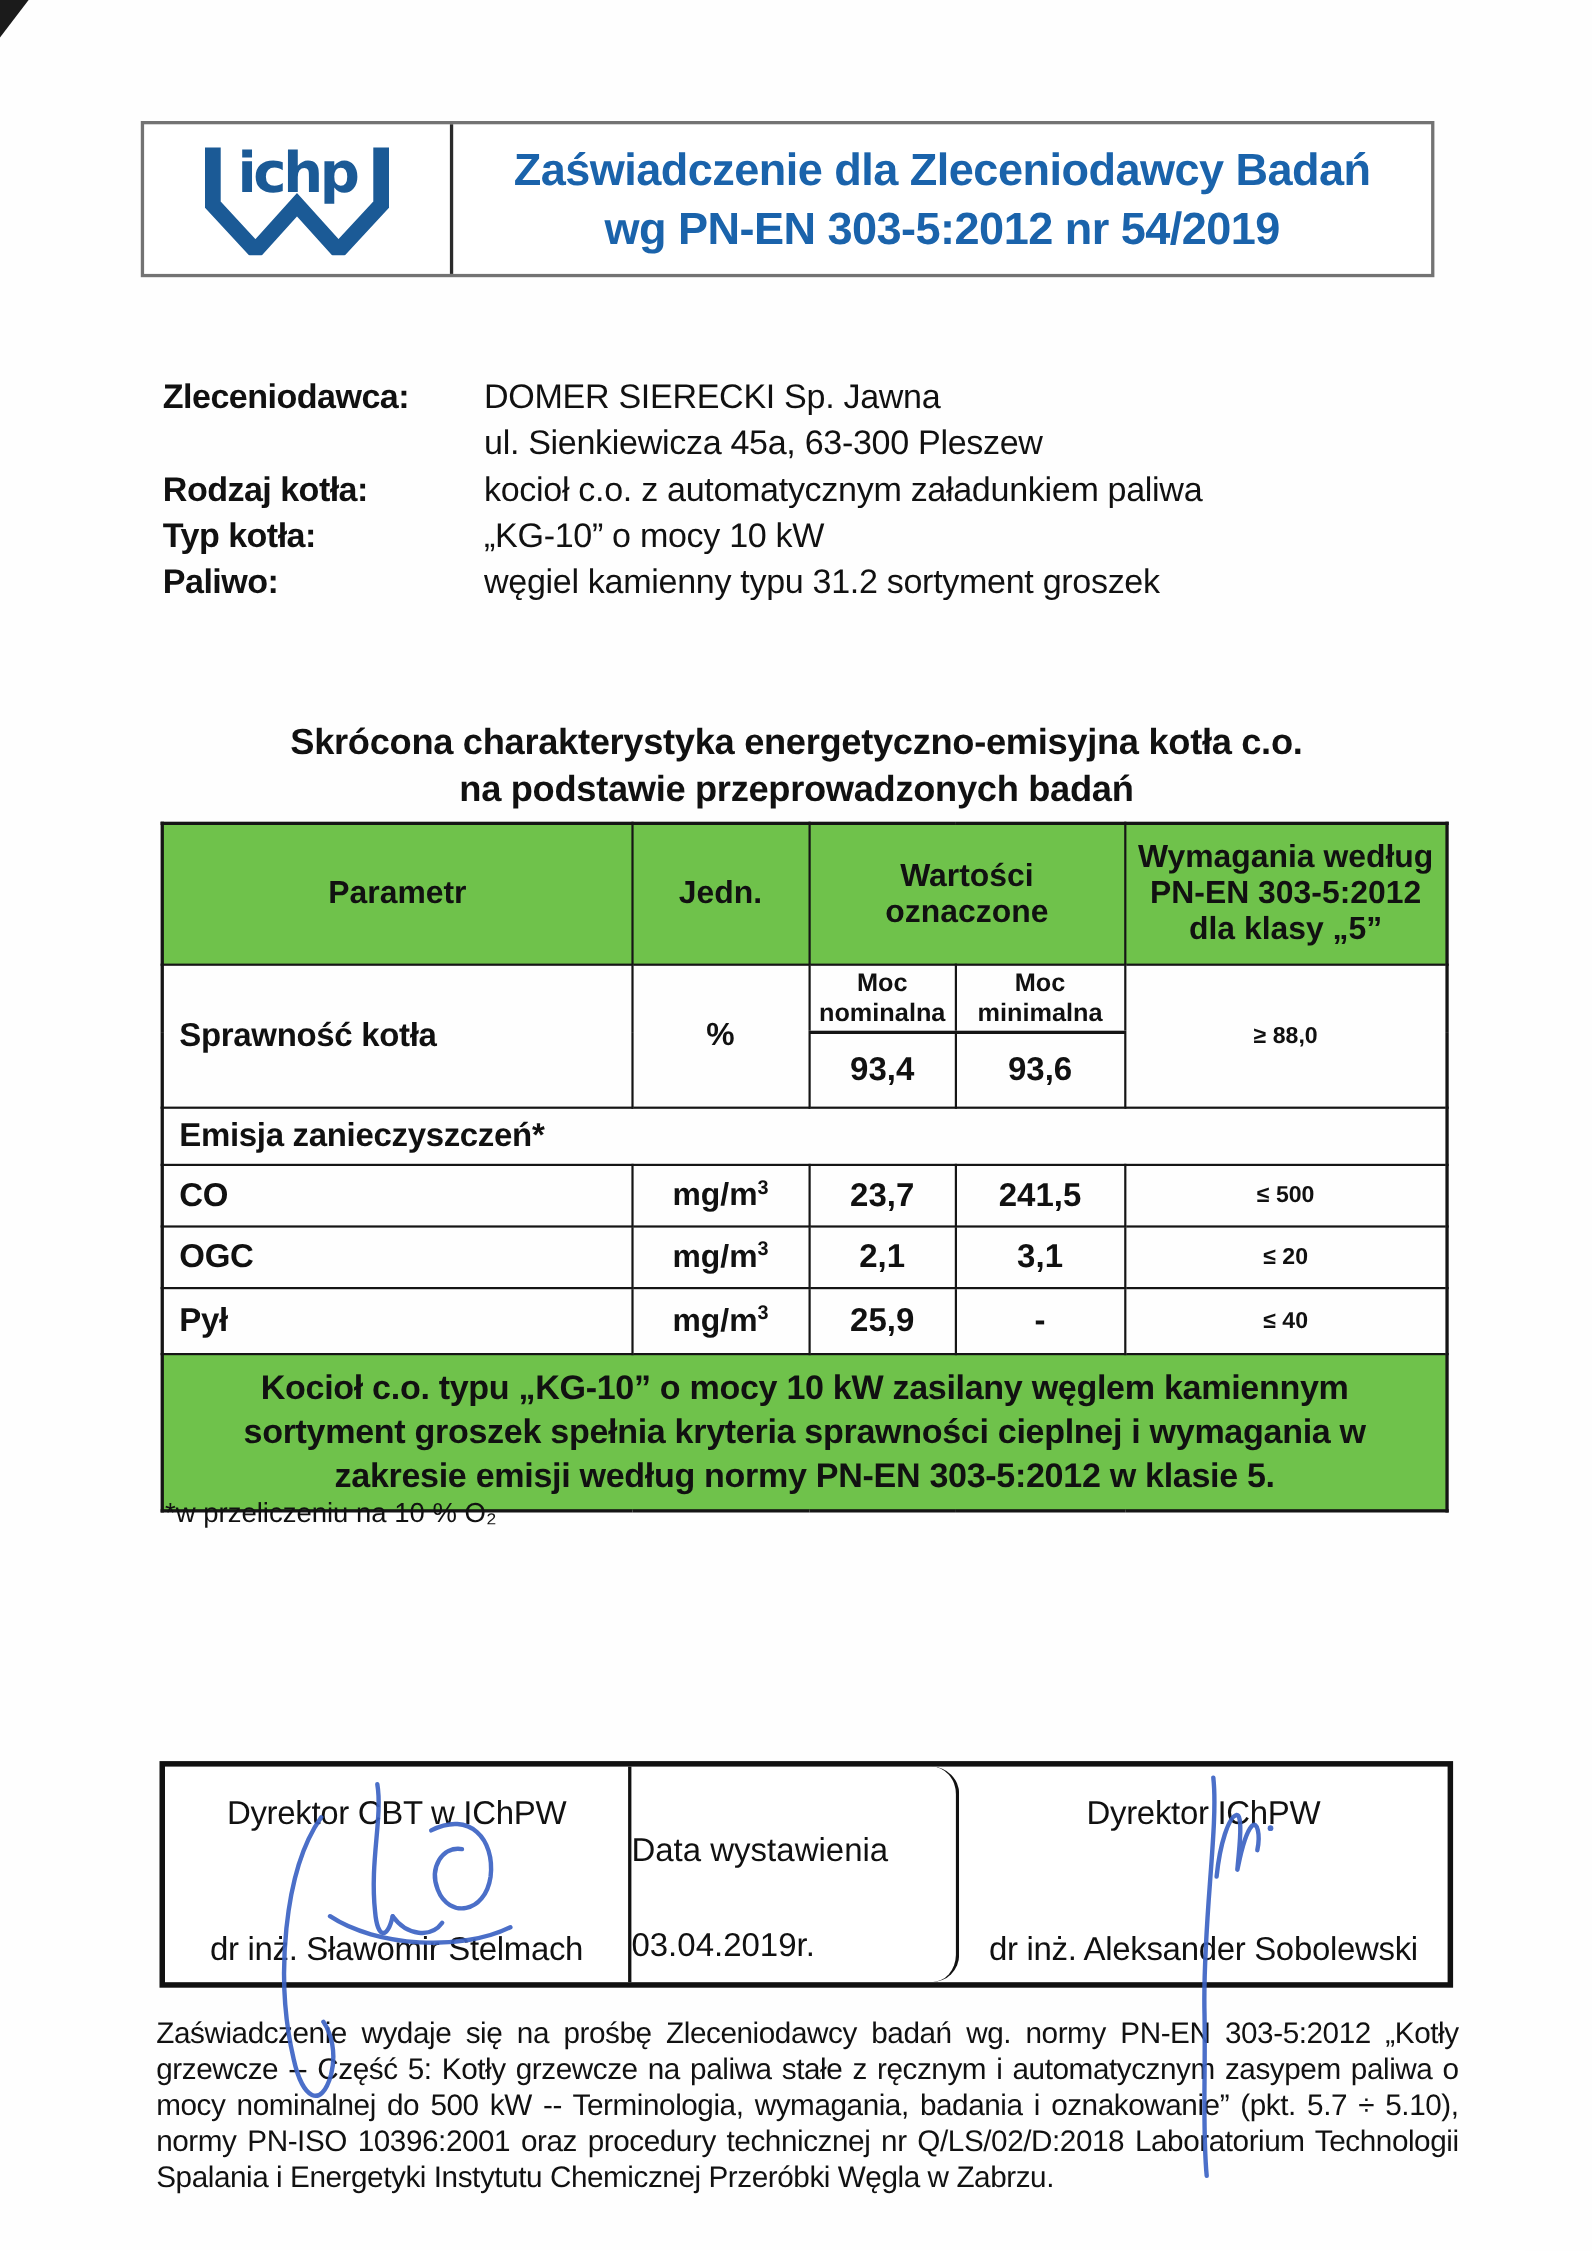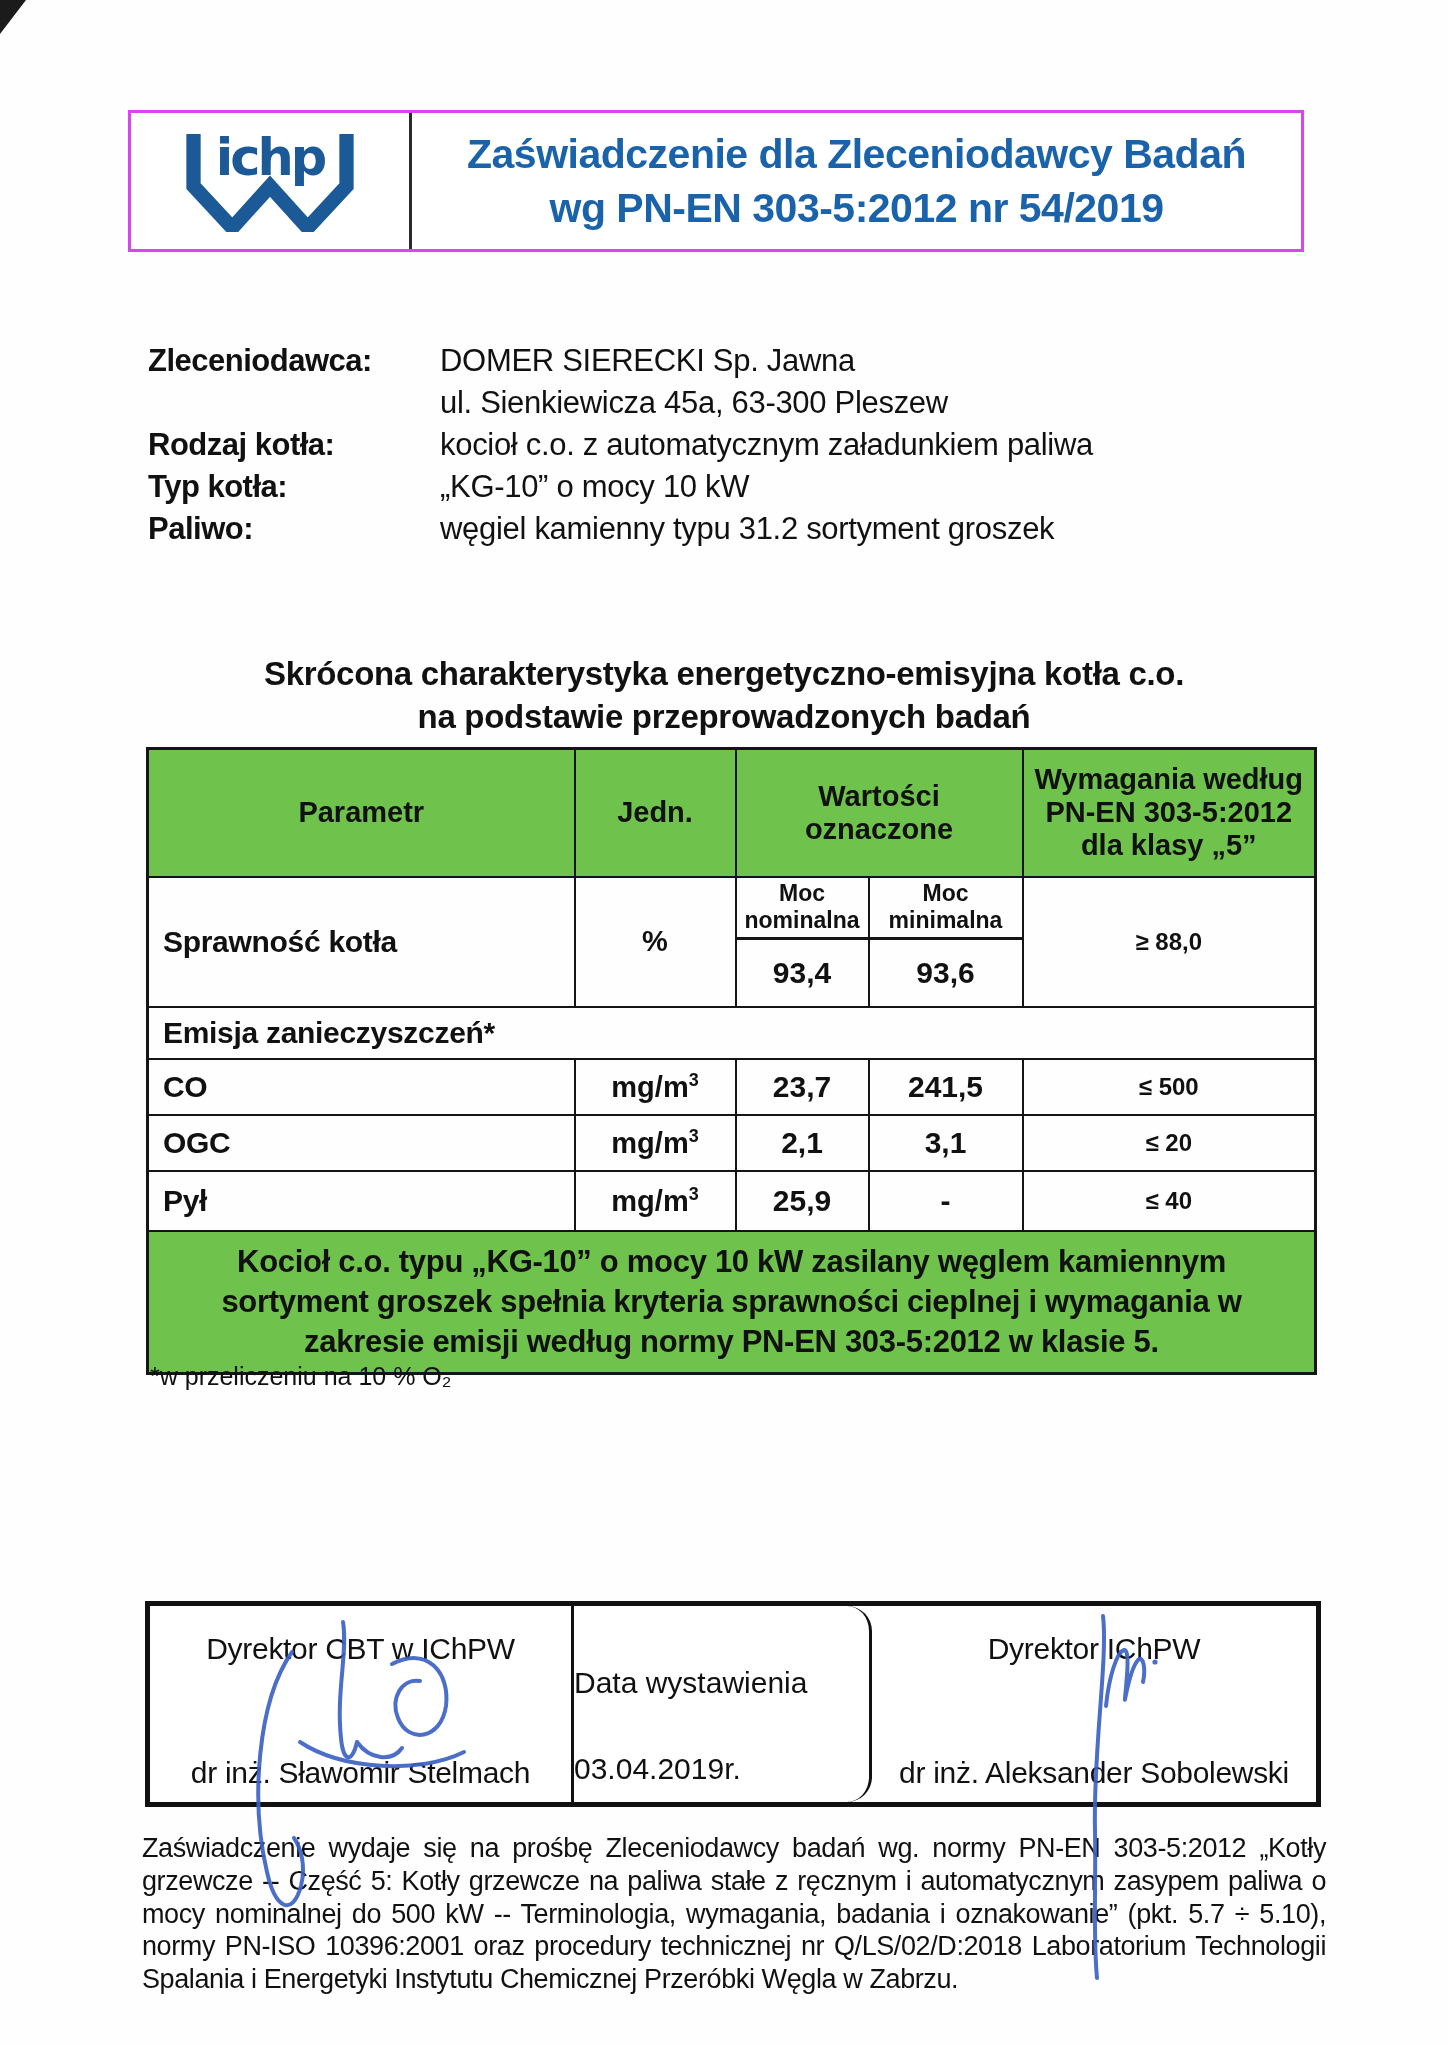--- a/index.html
+++ b/index.html
@@ -10,21 +10,21 @@
     font-family:"Liberation Sans", sans-serif;
     color:#111;
     overflow:hidden;
   }
   
   #corner{position:absolute;left:0;top:0;width:0;height:0;
     border-top:34px solid #1b1b1b;border-right:26px solid transparent;}
 
   
   #header-box{position:absolute;left:128px;top:110px;width:1176px;height:142px;
-    border:3px solid #d946ef;box-sizing:border-box;display:flex;background:#fff;}
+    border:3px solid #737373;box-sizing:border-box;display:flex;background:#fff;}
   #logo-cell{width:278px;border-right:3px solid #2a2a2a;display:flex;align-items:center;justify-content:center;}
   #title-cell{flex:1;display:flex;flex-direction:column;align-items:center;justify-content:center;}
   .title-line{color:#1a63ab;font-weight:bold;font-size:41px;line-height:54px;letter-spacing:-0.5px;}
 
   
   #info{position:absolute;left:148px;top:340px;width:1190px;font-size:31px;line-height:42px;}
   .info-row{display:flex;}
   .info-label{width:292px;font-weight:bold;flex:none;letter-spacing:-0.5px;}
   .info-value{flex:1;letter-spacing:-0.3px;}
 
@@ -39,21 +39,21 @@
   #results-table{border:3px solid #151515;}
   .th-green{background:#6fc24b;font-weight:bold;font-size:29px;text-align:center;vertical-align:middle;}
   tr.hdr{height:128px;}
   .param-cell{font-weight:bold;font-size:30px;padding-left:14px;vertical-align:middle;letter-spacing:-0.3px;}
   .unit-cell{font-weight:bold;font-size:29px;text-align:center;vertical-align:middle;}
   .sup3{font-size:0.62em;vertical-align:super;}
   .subhead{font-weight:bold;font-size:23px;text-align:center;vertical-align:middle;border-bottom:3px solid #151515 !important;}
   tr.eff-sub{height:62px;}
   tr.eff-val{height:68px;}
   .val-cell{font-weight:bold;font-size:30px;text-align:center;vertical-align:middle;}
-  .req-cell{font-weight:bold;font-size:24px;text-align:center;vertical-align:middle;}
+  .req-cell{font-weight:bold;font-size:21px;text-align:center;vertical-align:middle;}
   tr.emis-sec{height:52px;}
   tr.emis-sec td{border-top:3px solid #151515;border-bottom:3px solid #151515;
     font-weight:bold;font-size:30px;padding-left:14px;letter-spacing:-0.3px;}
   tr.emis{height:56px;}
   tr.emis-last{height:60px;}
   tr.concl td{background:#6fc24b;border-top:3px solid #151515;font-weight:bold;font-size:31px;
     text-align:center;line-height:40px;padding:10px 26px;letter-spacing:-0.3px;}
 
   
   #footnote{position:absolute;left:150px;top:1362px;font-size:25px;}

